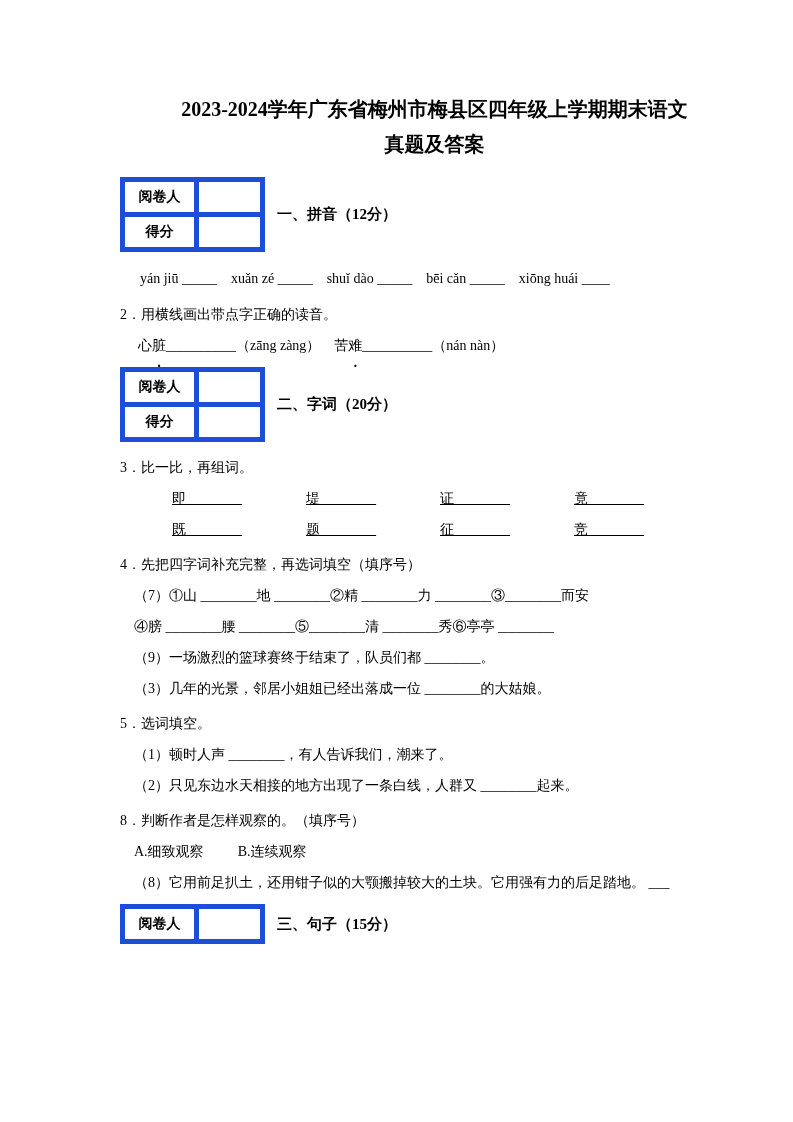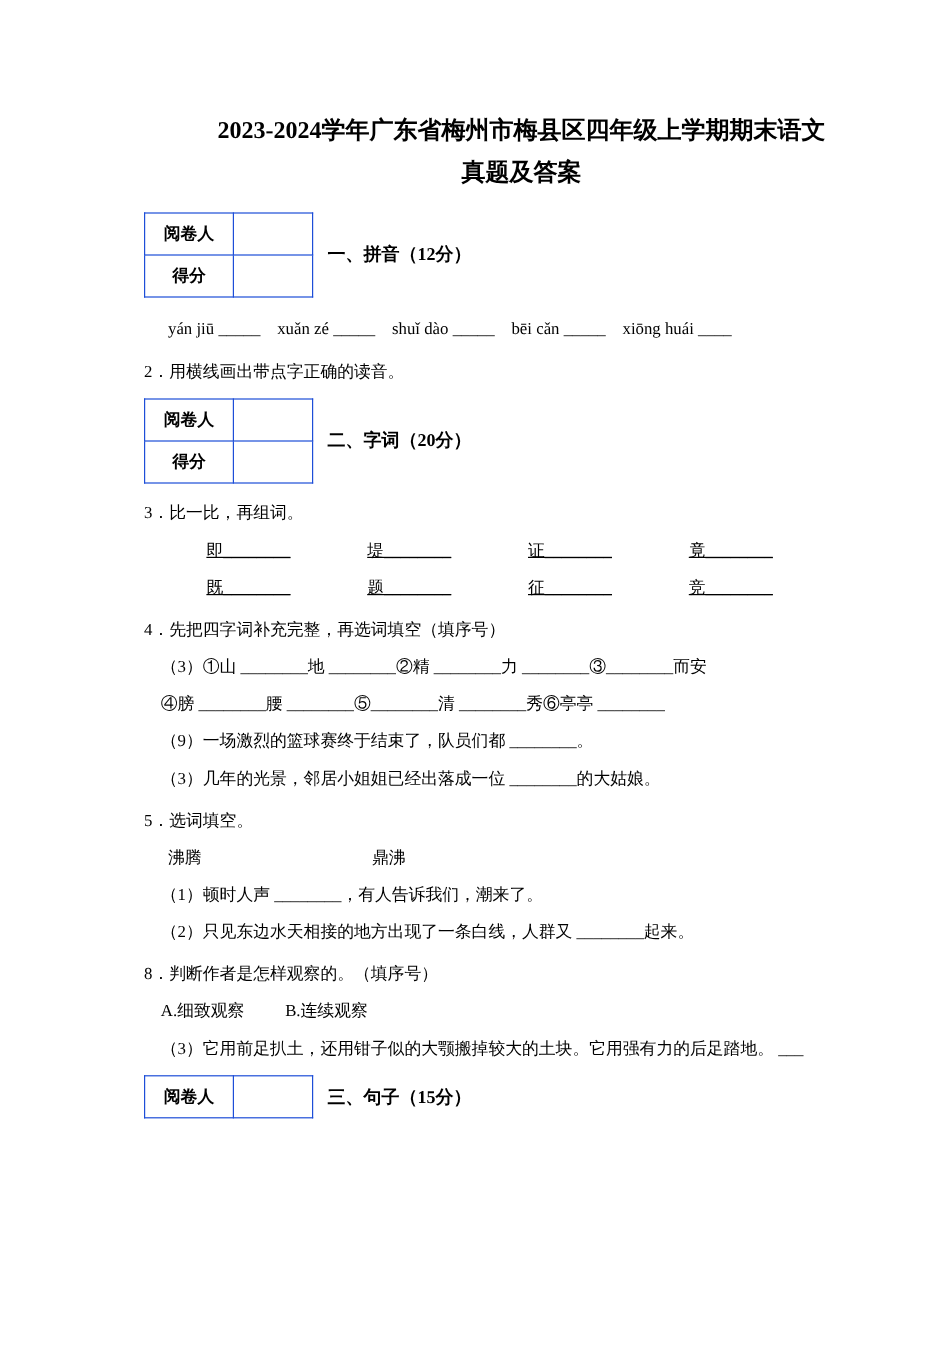--- a/index.html
+++ b/index.html
@@ -9,21 +9,21 @@
     background: #ffffff;
     color: #000000;
     font-family: "Liberation Serif", "DejaVu Serif", serif;
   }
   .page { width: 793px; height: 1122px; padding: 92px 44px 0 120px; overflow: hidden; }
 
   .title { text-align: center; font-weight: bold; font-size: 20px; line-height: 35px; margin-bottom: 15px; }
 
   .section-head { display: flex; align-items: center; gap: 12px; margin: 6px 0 10px 0; }
   .score-table { border-collapse: collapse; }
-  .score-table td { border: 1px solid #1d4ed8; height: 35px; }
+  .score-table td { border: 5px solid #1d4ed8; height: 35px; }
   .score-table td.lbl { width: 74px; text-align: center; font-weight: bold; font-size: 14px; padding: 0 4px; }
   .score-table td.blank-cell { width: 66px; }
   .sec-title { font-weight: bold; font-size: 15px; }
 
   .line { margin: 0; font-size: 14px; line-height: 31px; white-space: nowrap; }
   .pinyin { line-height: 33px; }
   .pinyin span { margin-right: 14px; text-align: center; }
   .indent14 { padding-left: 14px; }
   .indent18 { padding-left: 18px; }
   .indent20 { padding-left: 20px; }
@@ -64,20 +64,23 @@
       </tbody>
     </table>
     <div class="sec-title">一、拼音（12分）</div>
   </div>
 
   <p class="line pinyin indent20">
     <span>yán jiū _____</span><span>xuǎn zé _____</span><span>shuǐ dào _____</span><span>bēi cǎn _____</span><span>xiōng huái ____</span>
   </p>
 
   <p class="line mt4">2．用横线画出带点字正确的读音。</p>
+  <p class="line indent18">
+    <span>心</span><span class="dot-under">脏</span><span>__________（zāng zàng）</span><span class="gap14">苦</span><span class="dot-under">难</span><span>__________（nán nàn）</span>
+  </p>
 
   <div class="section-head">
     <table class="score-table">
       <tbody>
         <tr>
           <td class="lbl">阅卷人</td>
           <td class="blank-cell"></td>
         </tr>
         <tr>
           <td class="lbl">得分</td>
@@ -90,37 +93,34 @@
 
   <p class="line">3．比一比，再组词。</p>
   <p class="line q3row">
     <span class="q3cell">即________</span><span class="q3cell">堤________</span><span class="q3cell">证________</span><span class="q3cell">竟________</span>
   </p>
   <p class="line q3row">
     <span class="q3cell">既________</span><span class="q3cell">题________</span><span class="q3cell">征________</span><span class="q3cell">竞________</span>
   </p>
 
   <p class="line mt4">4．先把四字词补充完整，再选词填空（填序号）</p>
-  <p class="line indent14">（3）①山 ________地 ________②精 ________力 ________③________而安</p>
+  <p class="line indent14">（7）①山 ________地 ________②精 ________力 ________③________而安</p>
   <p class="line indent14">④膀 ________腰 ________⑤________清 ________秀⑥亭亭 ________</p>
   <p class="line indent14">（9）一场激烈的篮球赛终于结束了，队员们都 ________。</p>
   <p class="line indent14">（3）几年的光景，邻居小姐姐已经出落成一位 ________的大姑娘。</p>
 
   <p class="line mt4">5．选词填空。</p>
-  <p class="line indent20">
-    <span>沸腾</span><span class="gap142">鼎沸</span>
-  </p>
   <p class="line indent14">（1）顿时人声 ________，有人告诉我们，潮来了。</p>
   <p class="line indent14">（2）只见东边水天相接的地方出现了一条白线，人群又 ________起来。</p>
 
   <p class="line mt4">8．判断作者是怎样观察的。（填序号）</p>
   <p class="line indent14">
     <span>A.细致观察</span><span class="gap34">B.连续观察</span>
   </p>
-  <p class="line indent14">（3）它用前足扒土，还用钳子似的大颚搬掉较大的土块。它用强有力的后足踏地。 ___</p>
+  <p class="line indent14">（8）它用前足扒土，还用钳子似的大颚搬掉较大的土块。它用强有力的后足踏地。 ___</p>
 
   <div class="section-head">
     <table class="score-table">
       <tbody>
         <tr>
           <td class="lbl">阅卷人</td>
           <td class="blank-cell"></td>
         </tr>
       </tbody>
     </table>

